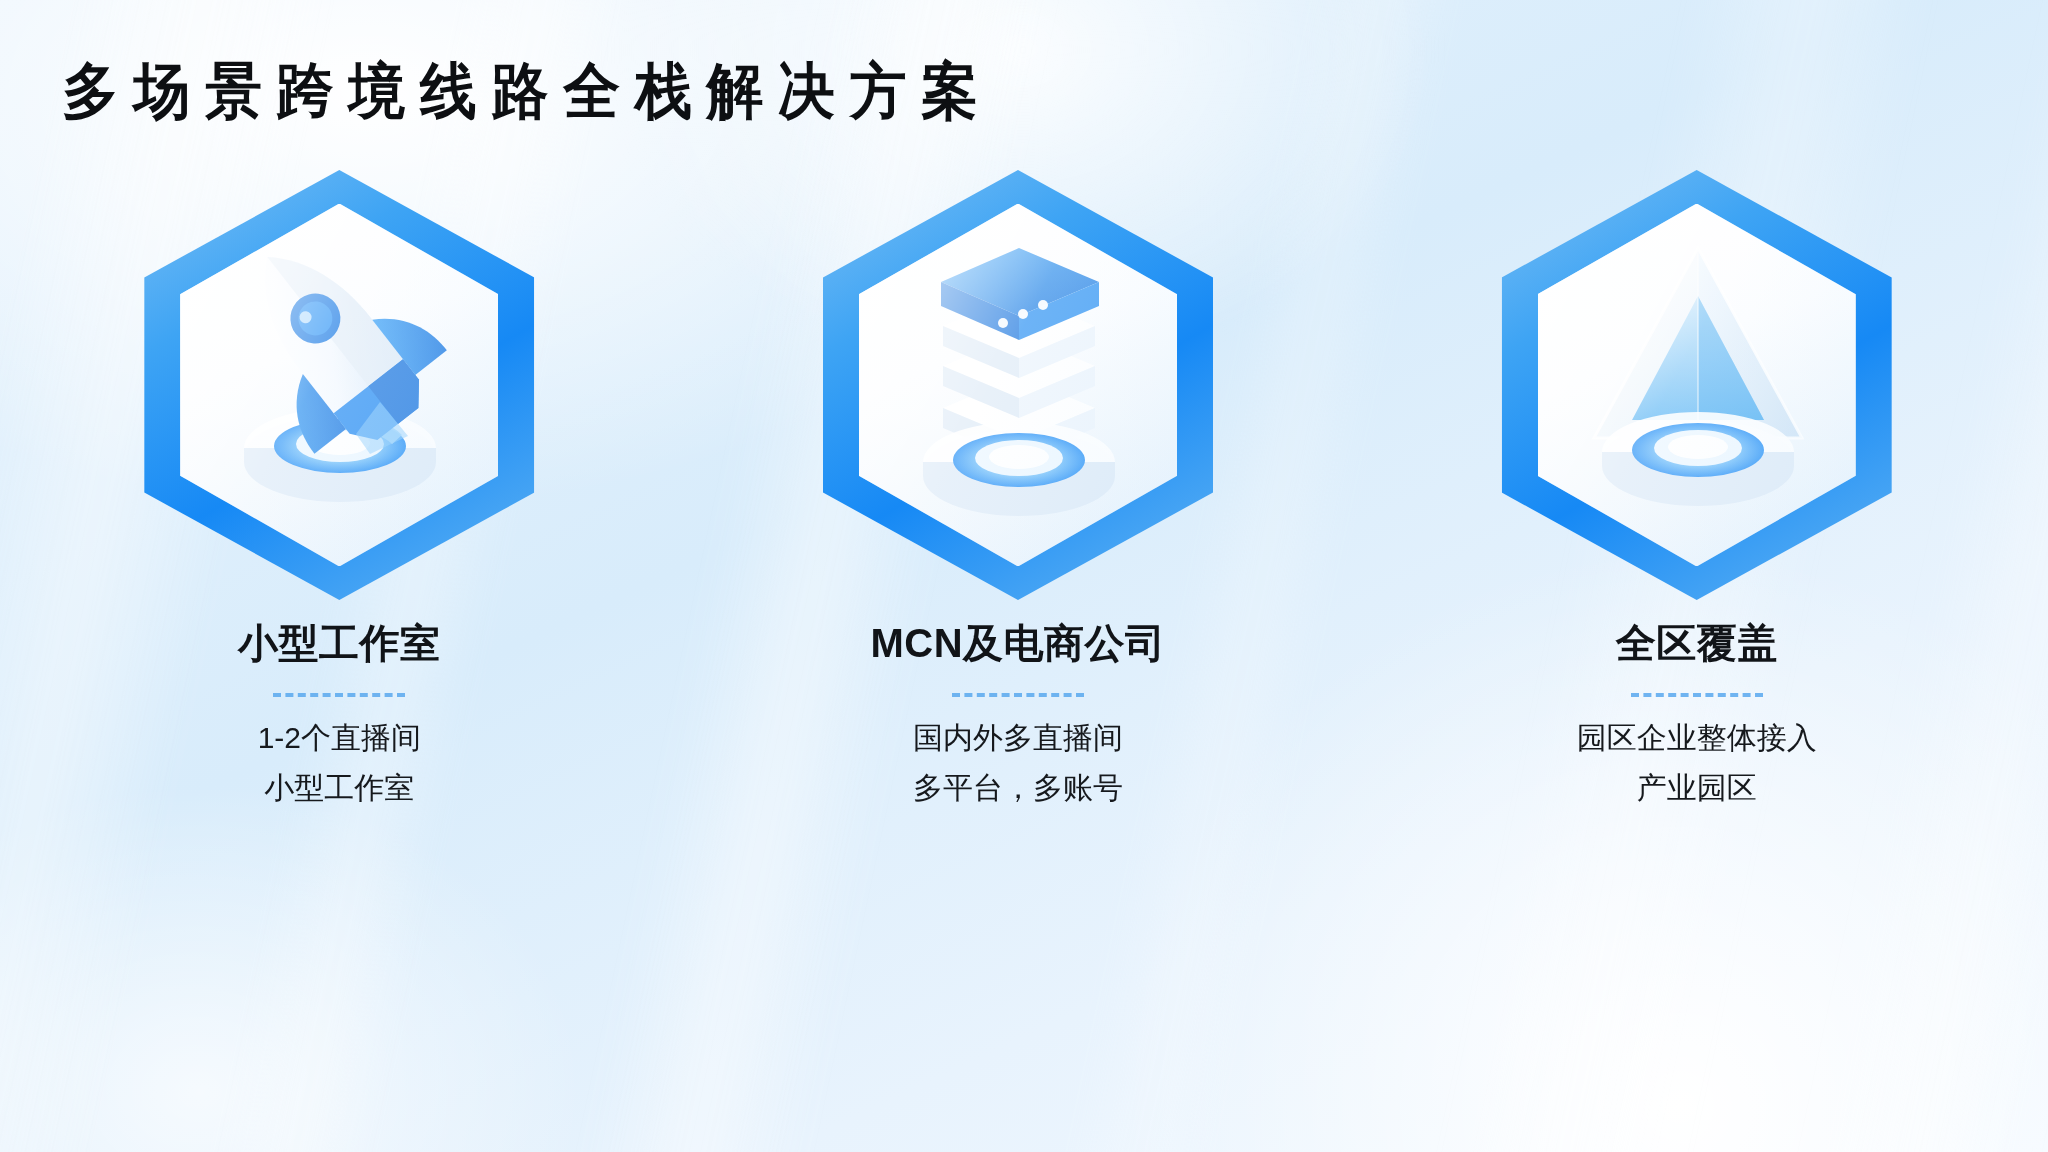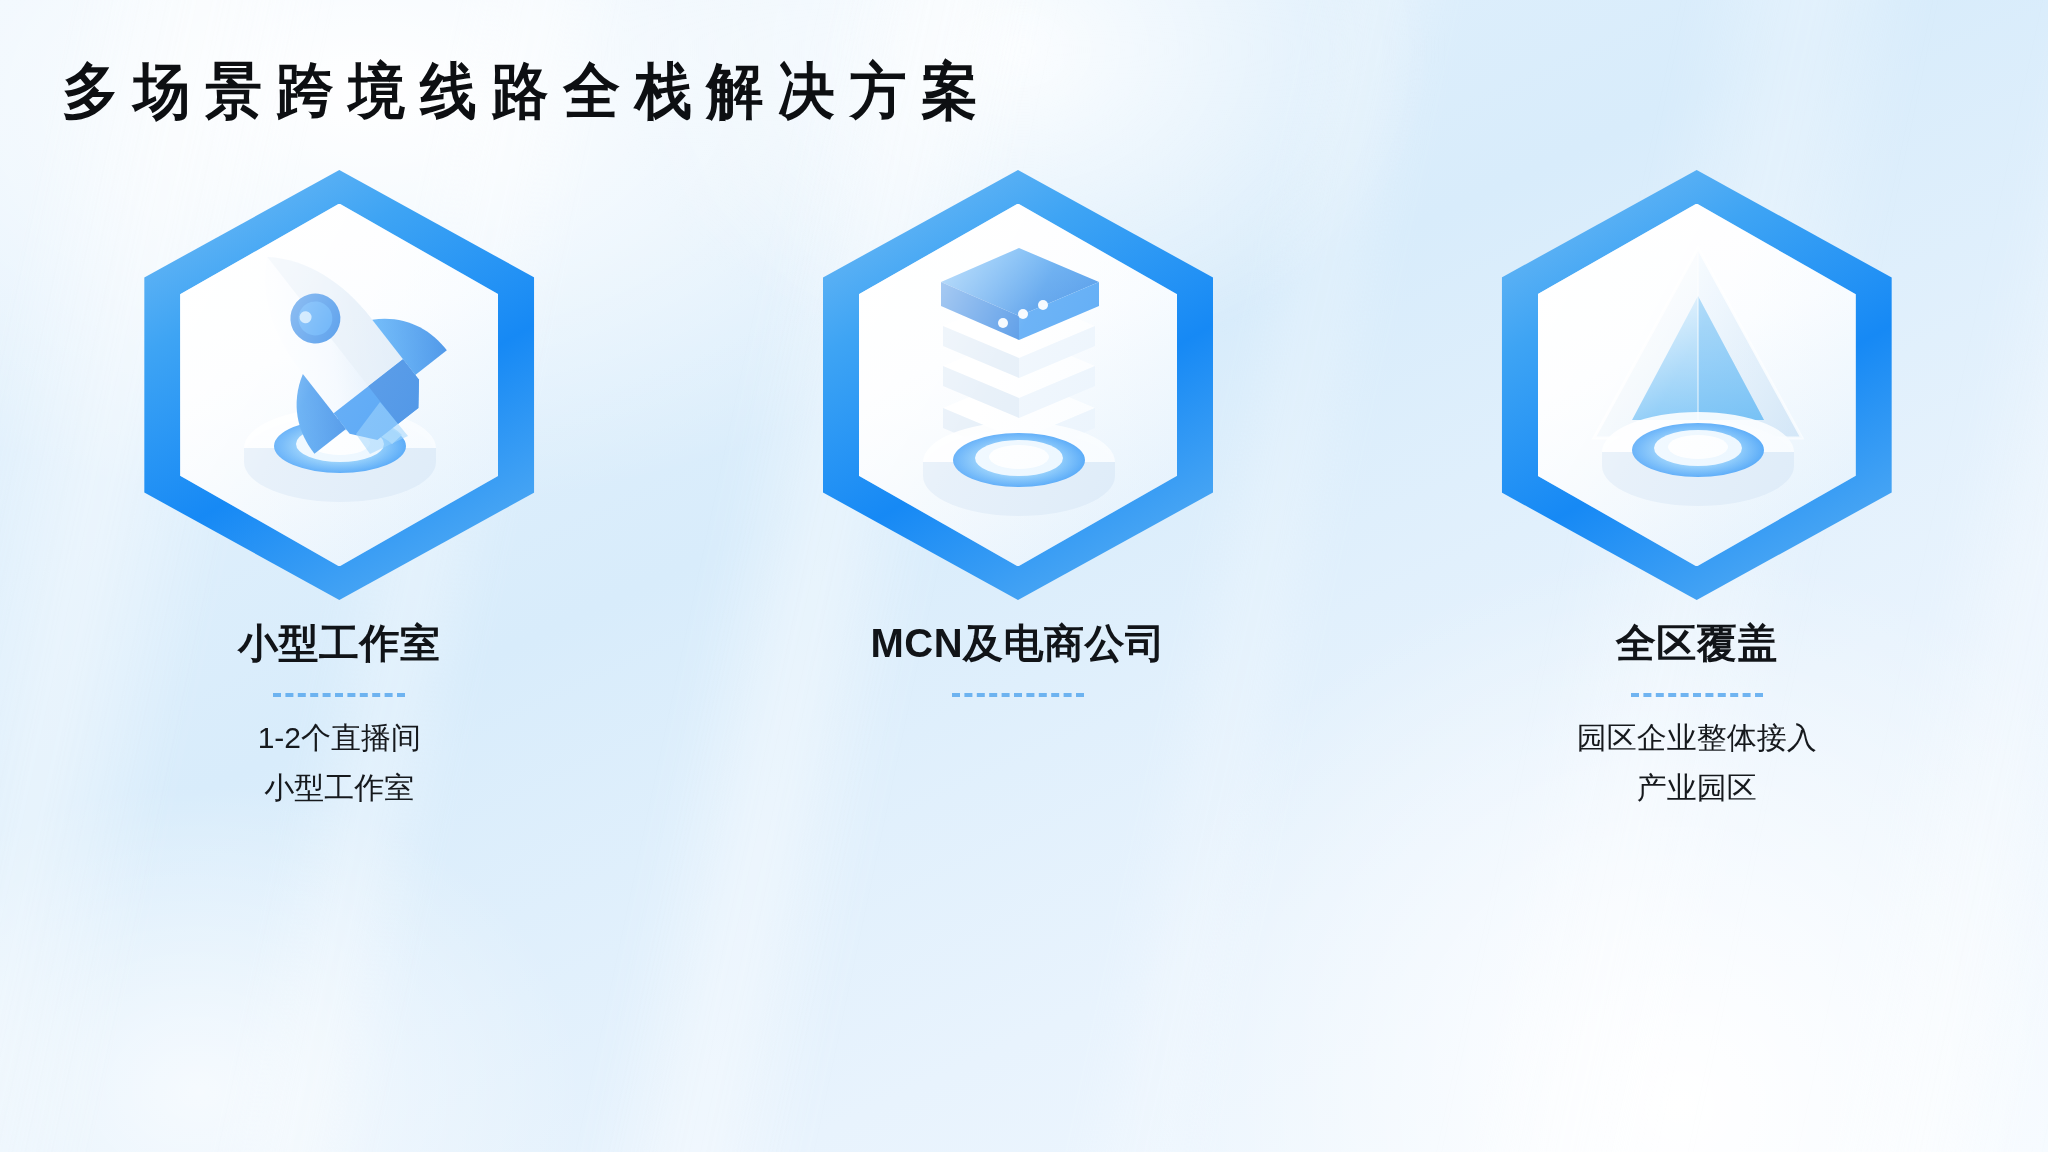--- a/index.html
+++ b/index.html
@@ -209,20 +209,24 @@
           <path d="M100 292 L100 306 A96 40 0 0 0 292 306 L292 292 Z" fill="#dbe9f7"></path>
           <ellipse cx="196" cy="290" rx="66" ry="27" fill="url(#ring-g2)"></ellipse>
           <ellipse cx="196" cy="288" rx="44" ry="18" fill="#eaf6ff"></ellipse>
           <ellipse cx="196" cy="287" rx="30" ry="12" fill="#ffffff"></ellipse>
         </g>
       </svg>
       <div class="hex-gloss"></div>
     </div>
     <div class="c-title">MCN及电商公司</div>
     <div class="divider"></div>
+    <div class="c-lines">
+      <div class="c-line">国内外多直播间</div>
+      <div class="c-line">多平台，多账号</div>
+    </div>
   </div>
 
   <div class="card">
     <div class="hexwrap">
       <div class="hex-outer"></div>
       <div class="hex-inner"></div>
       <svg class="art" viewBox="0 0 390 430">
         <defs>
           <linearGradient id="py-l" x1="0" y1="0" x2="1" y2="1">
             <stop offset="0" stop-color="#ffffff"></stop>

